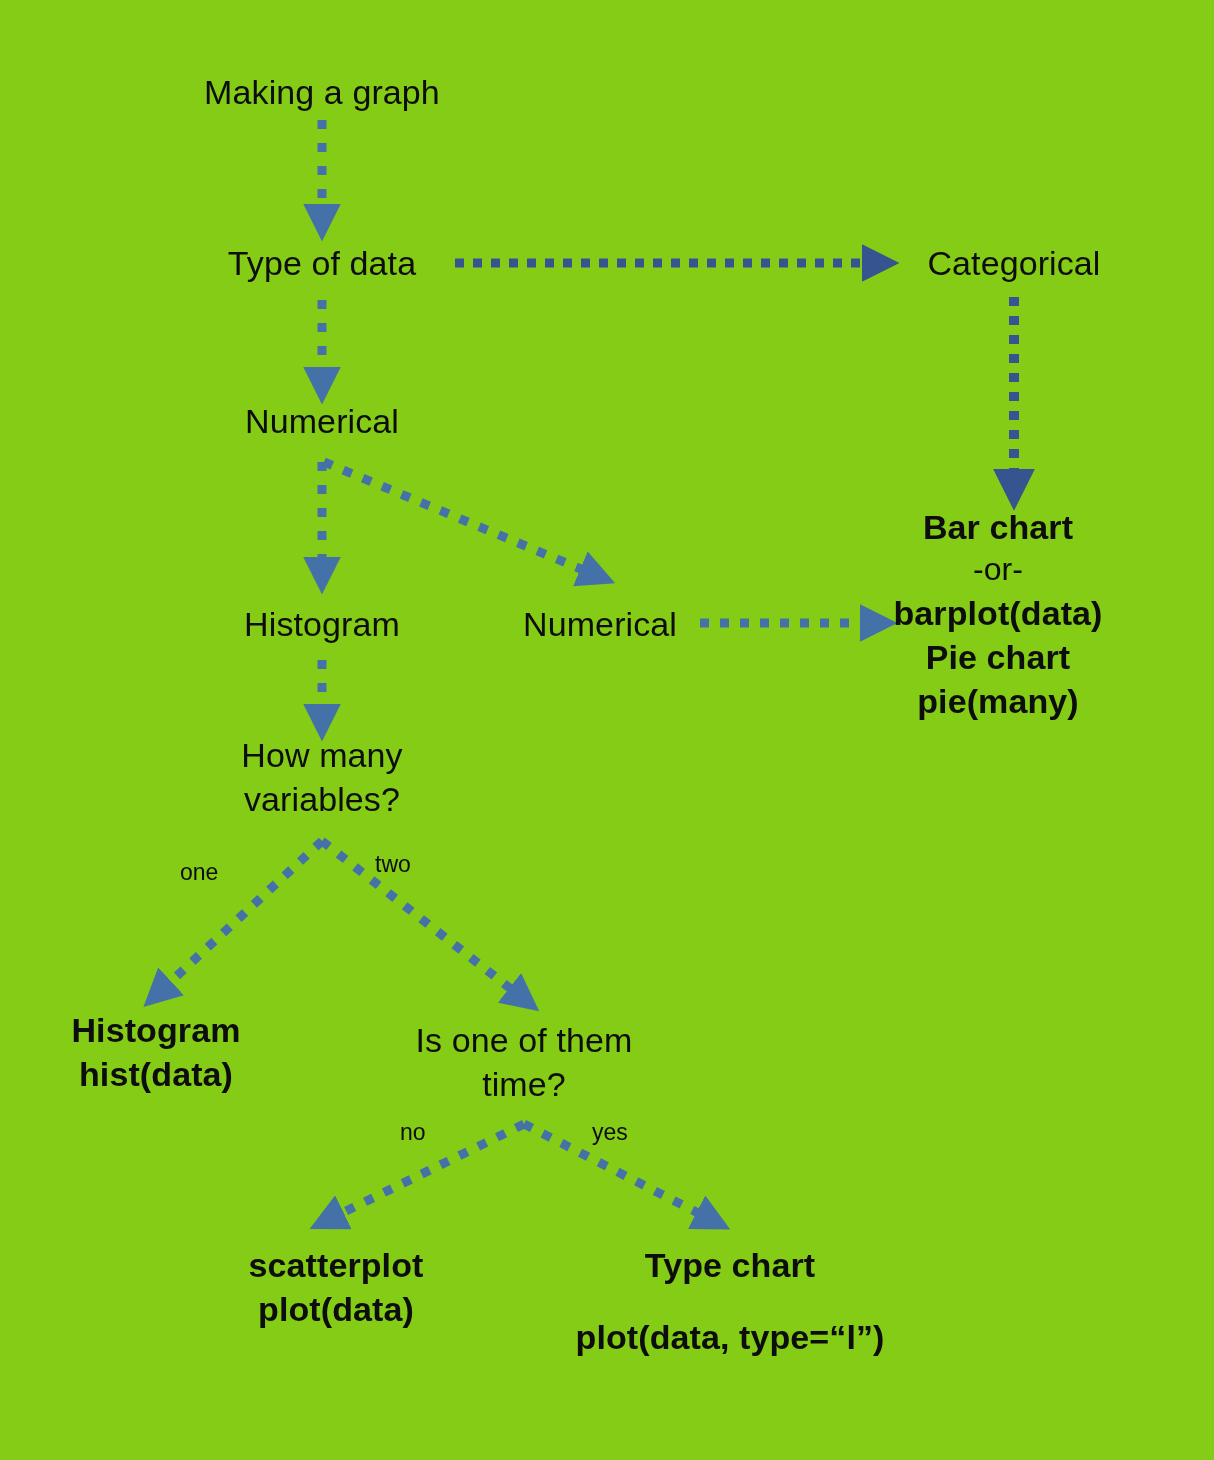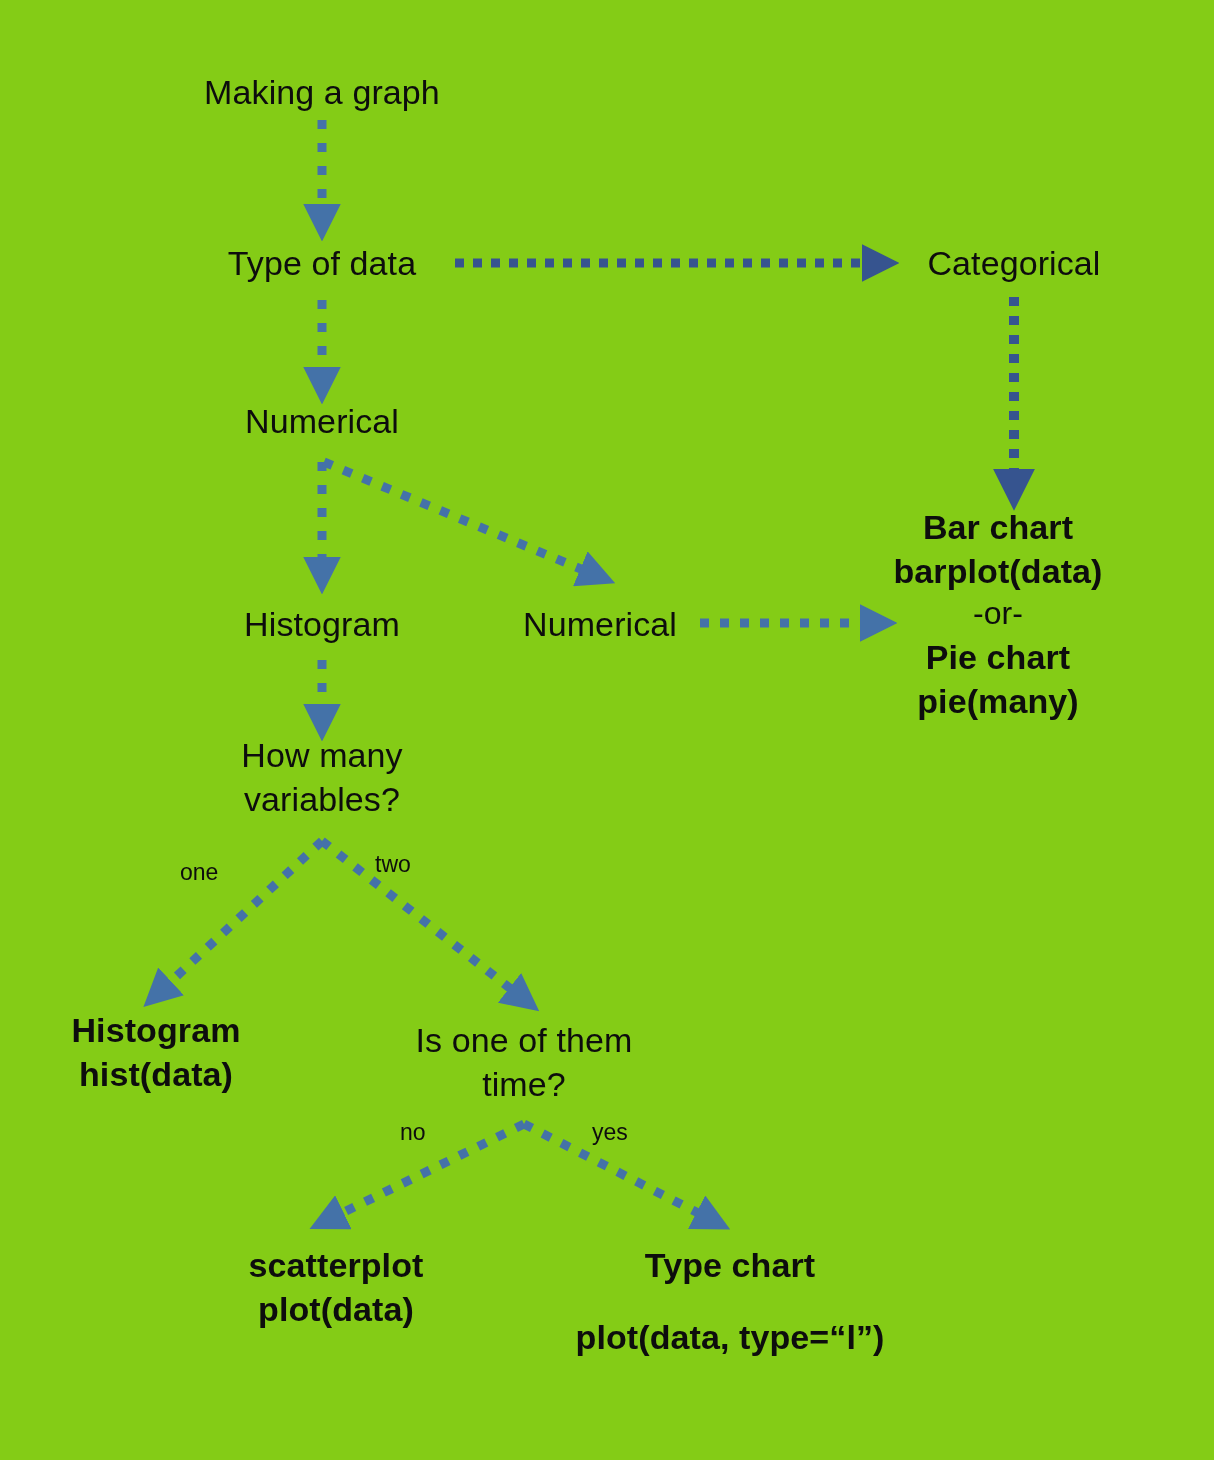--- a/index.html
+++ b/index.html
@@ -103,22 +103,22 @@
   <div class="node" style="left:420px; top:602px; width:360px;">Numerical</div>
 
   <div class="node" style="left:142px; top:733px; width:360px;">How many
 variables?</div>
 
   <div class="node" style="left:338px; top:1018px; width:372px;">Is one of them
 time?</div>
 
   <div style="position:absolute; left:818px; top:505px; width:360px; text-align:center;">
     <div class="node bold" style="position:static; width:100%;">Bar chart</div>
+    <div class="node or-line" style="position:static; width:100%;">-or-</div>
     <div class="node bold" style="position:static; width:100%;">barplot(data)</div>
-    <div class="node or-line" style="position:static; width:100%;">-or-</div>
     <div class="node bold" style="position:static; width:100%;">Pie chart</div>
     <div class="node bold" style="position:static; width:100%;">pie(many)</div>
   </div>
 
   <div style="position:absolute; left:-4px; top:1008px; width:320px; text-align:center;">
     <div class="node bold" style="position:static; width:100%;">Histogram</div>
     <div class="node bold" style="position:static; width:100%;">hist(data)</div>
   </div>
 
   <div style="position:absolute; left:146px; top:1243px; width:380px; text-align:center;">

